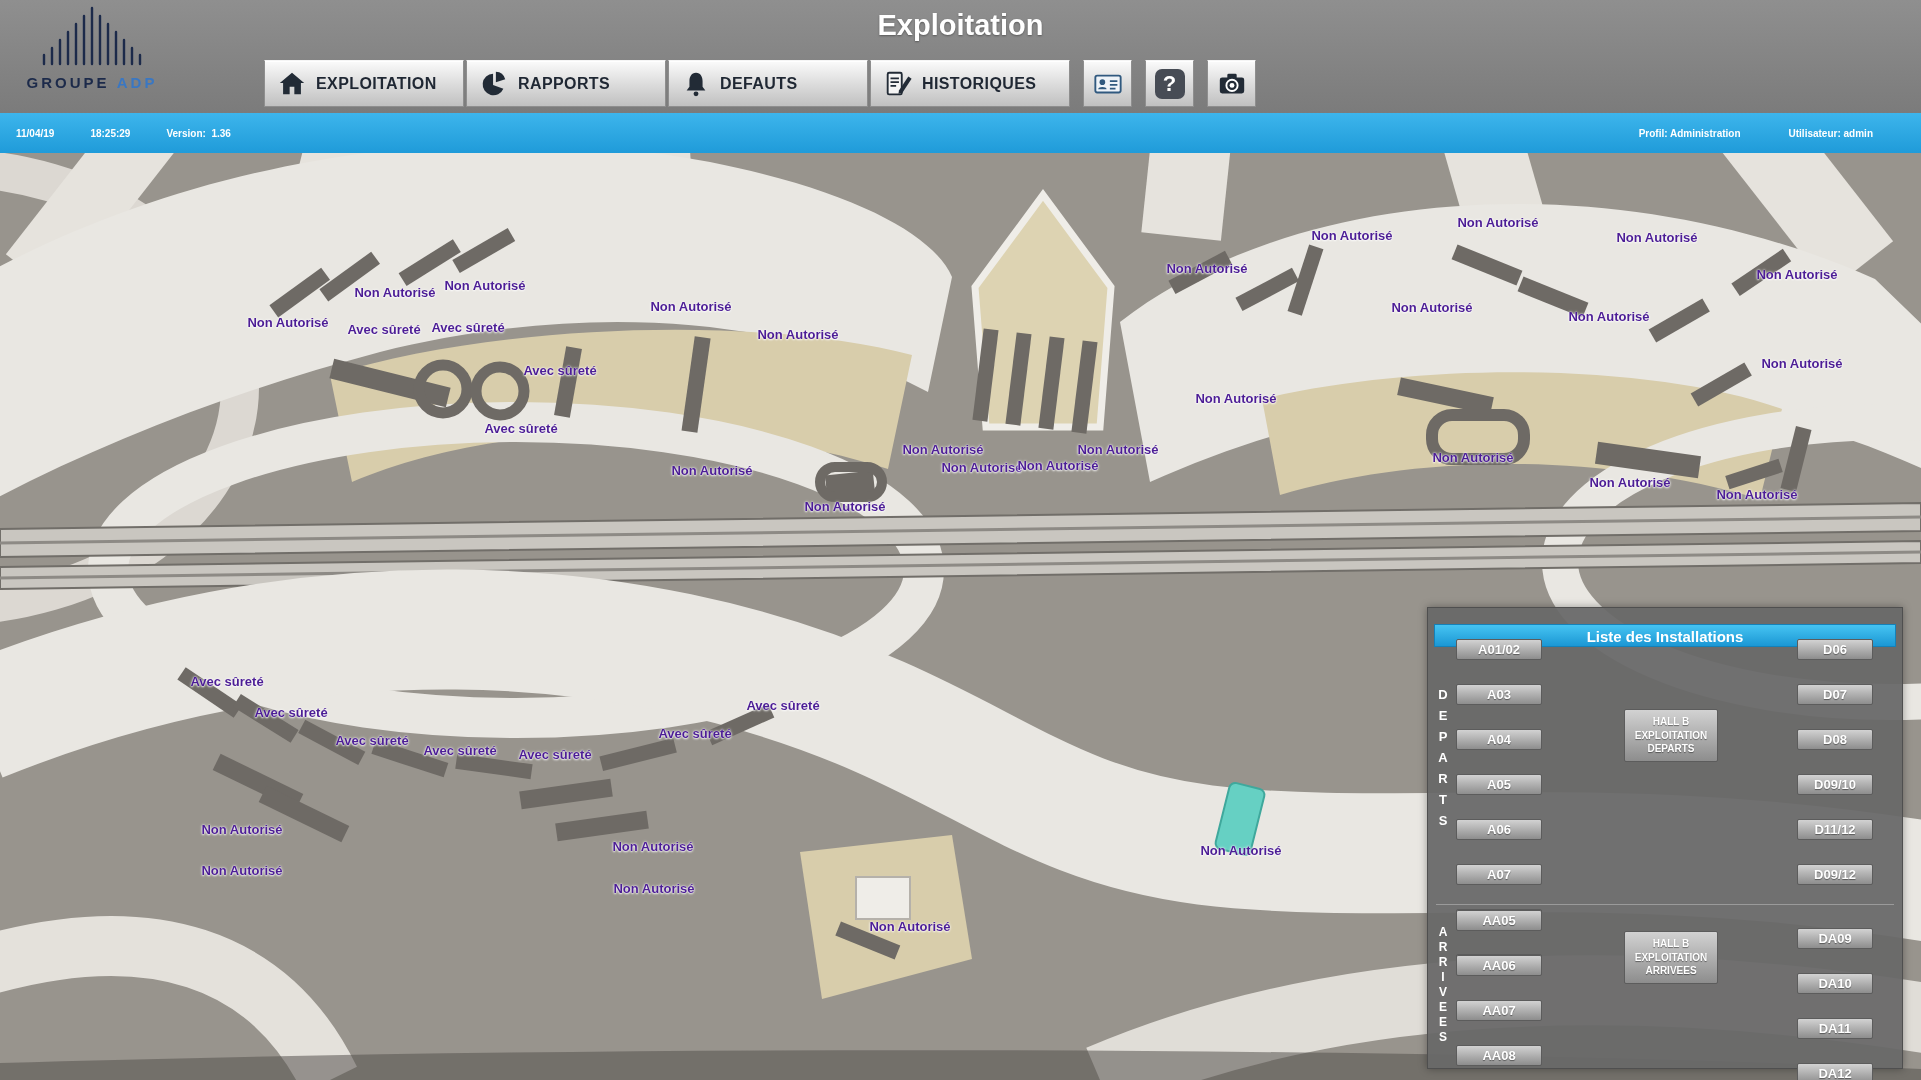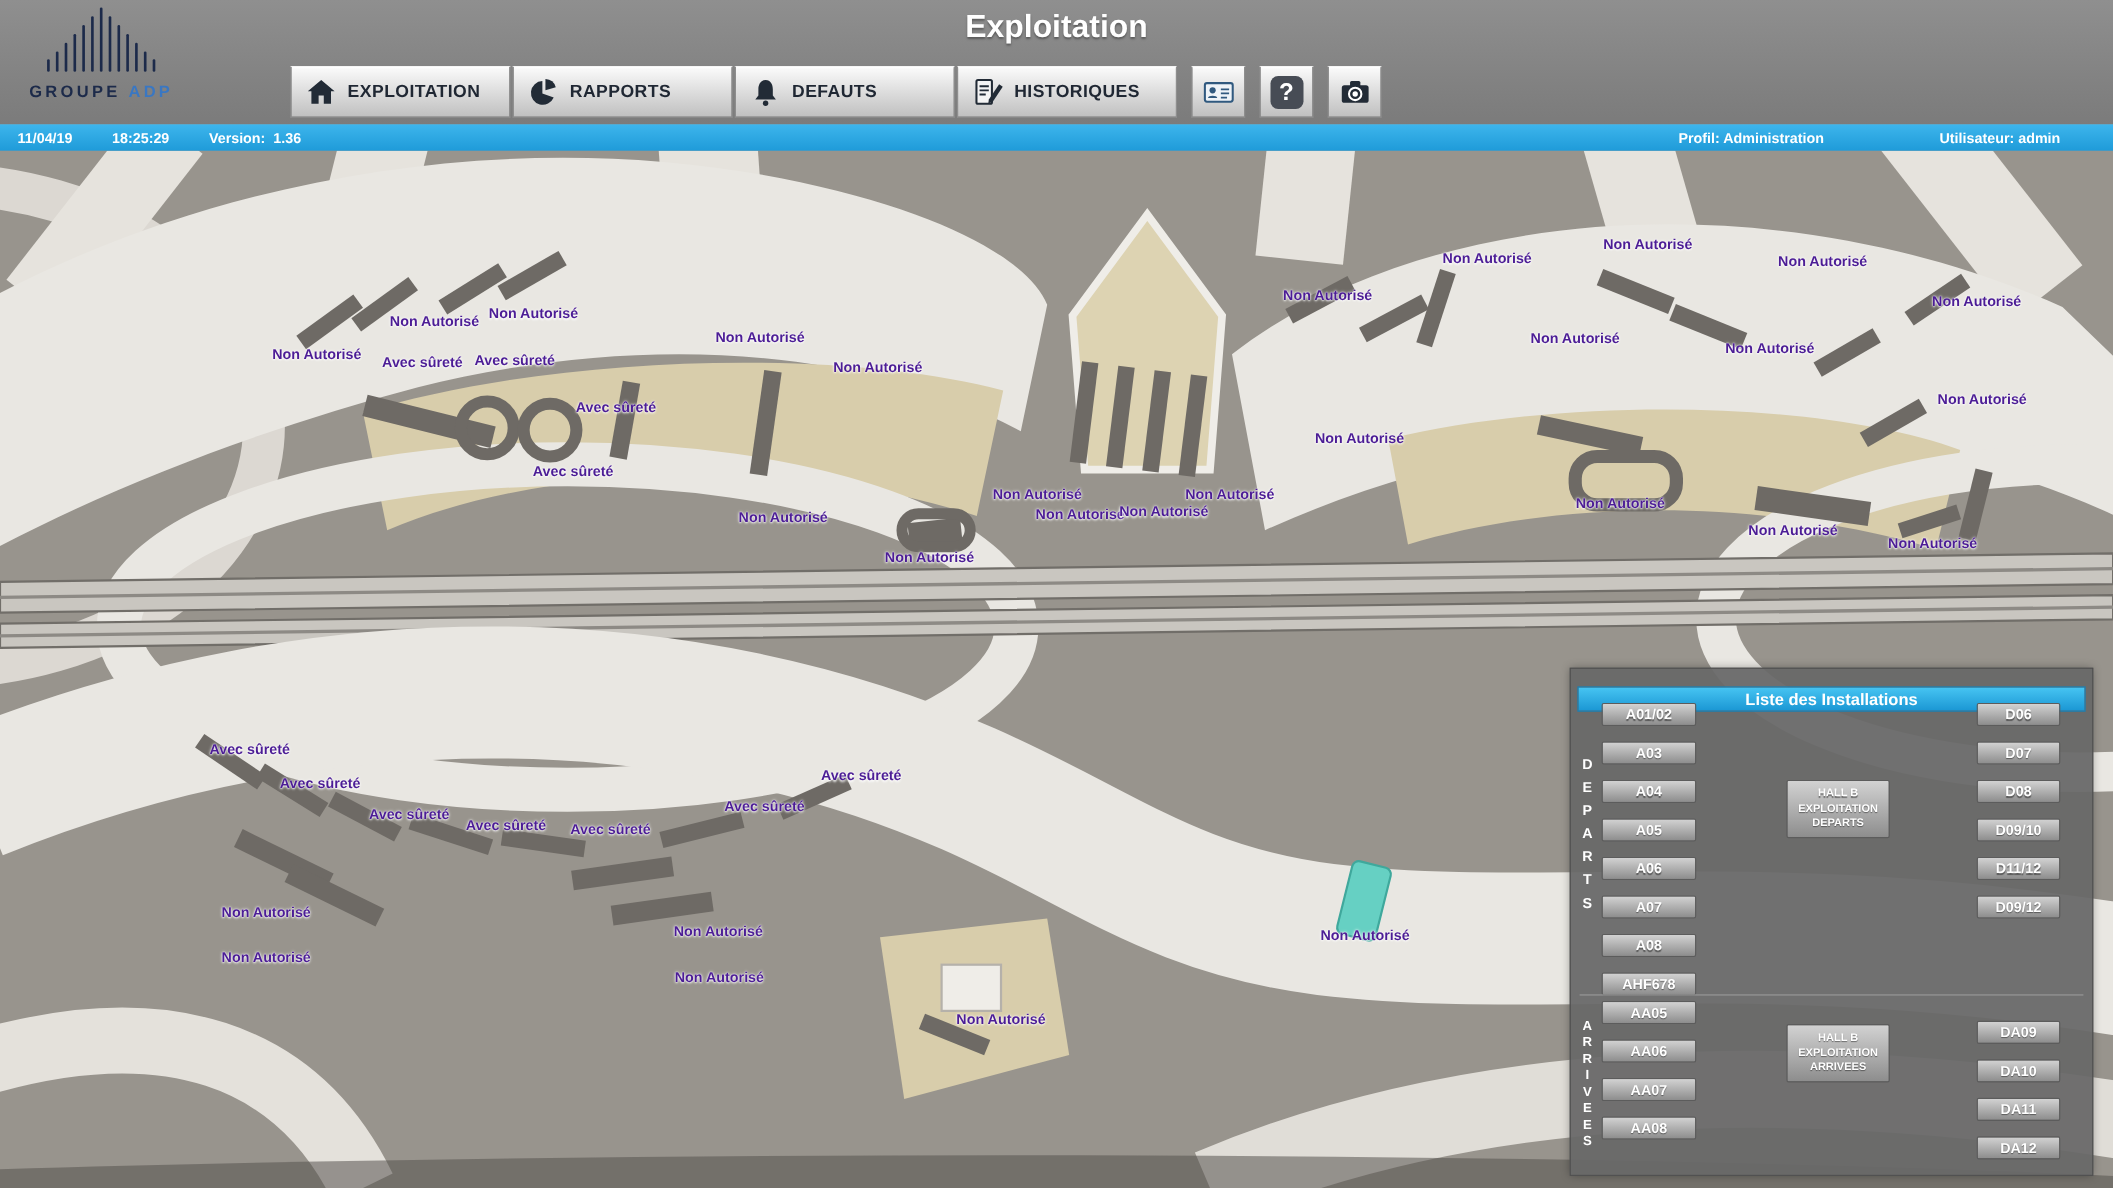--- a/index.html
+++ b/index.html
@@ -25,45 +25,45 @@
     gap:9px; padding:0 12px; cursor:pointer;
     background:linear-gradient(180deg,#fbfbfb 0%,#dddddd 50%,#c0c0c0 100%);
     border:1px solid #8e8e8e; border-top-color:#f5f5f5; box-shadow:inset 0 1px 0 #fff; }
   .nav-lbl { font-size:16px; font-weight:bold; color:#1f2733; letter-spacing:.4px; white-space:nowrap; }
   .nav-ico { width:30px; height:30px; display:flex; align-items:center; justify-content:center; flex:0 0 30px; }
   .nav-btn.mini { width:49px; justify-content:center; padding:0; margin-left:11px; }
   .help-glyph { display:inline-block; width:30px; height:30px; background:#474c55; color:#fff;
     border-radius:7px; font-weight:bold; font-size:22px; line-height:30px; text-align:center; }
 
   
-  .statusbar { position:absolute; left:0; top:113px; width:1921px; height:24px; z-index:5;
+  .statusbar { position:absolute; left:0; top:113px; width:1921px; height:40px; z-index:5;
     background:linear-gradient(180deg,#3db5ec,#1f9bd9); display:flex; align-items:center;
-    color:#fff; font-size:13px; font-weight:bold; padding:0 48px 0 16px; }
+    color:#fff; font-size:10px; font-weight:bold; padding:0 48px 0 16px; }
   .statusbar .gap36 { margin-right:36px; }
   .statusbar .spacer { flex:1; }
-  .statusbar .user-txt { margin-left:105px; }
+  .statusbar .user-txt { margin-left:48px; }
 
   
   .map { position:absolute; left:0; top:137px; width:1921px; height:943px; z-index:0; }
   #labels { position:absolute; left:0; top:0; width:1921px; height:1080px; z-index:2; pointer-events:none; }
   .mlabel { position:absolute; transform:translate(-50%,-50%); white-space:nowrap;
     font-size:13px; font-weight:bold; color:#4c1d95;
     text-shadow:0 0 3px rgba(255,255,255,.95), 0 0 1px #fff, 0 1px 2px rgba(255,255,255,.8); }
 
   
   .panel { position:absolute; left:1427px; top:607px; width:476px; height:462px; z-index:3;
     background:rgba(104,104,104,.94); border:1px solid #4f4f4f; box-shadow:0 0 8px rgba(0,0,0,.35); }
   .panel-header { margin:16px 6px 0 6px; height:23px; line-height:23px; text-align:center;
     background:linear-gradient(180deg,#46c4f2,#1b97d4); color:#fff; font-size:15px; font-weight:bold;
     border:1px solid #1581b8; }
   .vlabel { position:absolute; left:5px; width:20px; text-align:center; color:#fff;
     font-weight:bold; font-size:13px; }
   .vlabel div { line-height:21px; }
   .vlabel.arr div { line-height:15px; font-size:12px; }
-  .col { position:absolute; display:flex; flex-direction:column; gap:14px; }
+  .col { position:absolute; display:flex; flex-direction:column; gap:24px; }
   #dep-left { left:28px; top:31px; width:86px; }
   #dep-right { left:369px; top:31px; width:76px;text-align:center; }
   #arr-left { left:28px; top:302px; width:86px; }
   #arr-right { left:369px; top:320px; width:76px; }
   .inst-btn { height:21px; display:flex; align-items:center; justify-content:center; cursor:pointer;
     background:linear-gradient(180deg,#d2d2d2,#8d8d8d); border:1px solid #5c5c5c; border-radius:2px;
     color:#fff; font-size:13px; font-weight:bold; text-shadow:0 1px 1px rgba(0,0,0,.45); }
   .hall-btn { position:absolute; left:196px; width:94px; height:53px; cursor:pointer;
     background:linear-gradient(180deg,#d2d2d2,#8d8d8d); border:1px solid #5c5c5c; border-radius:2px;
     display:flex; flex-direction:column; align-items:center; justify-content:center;

